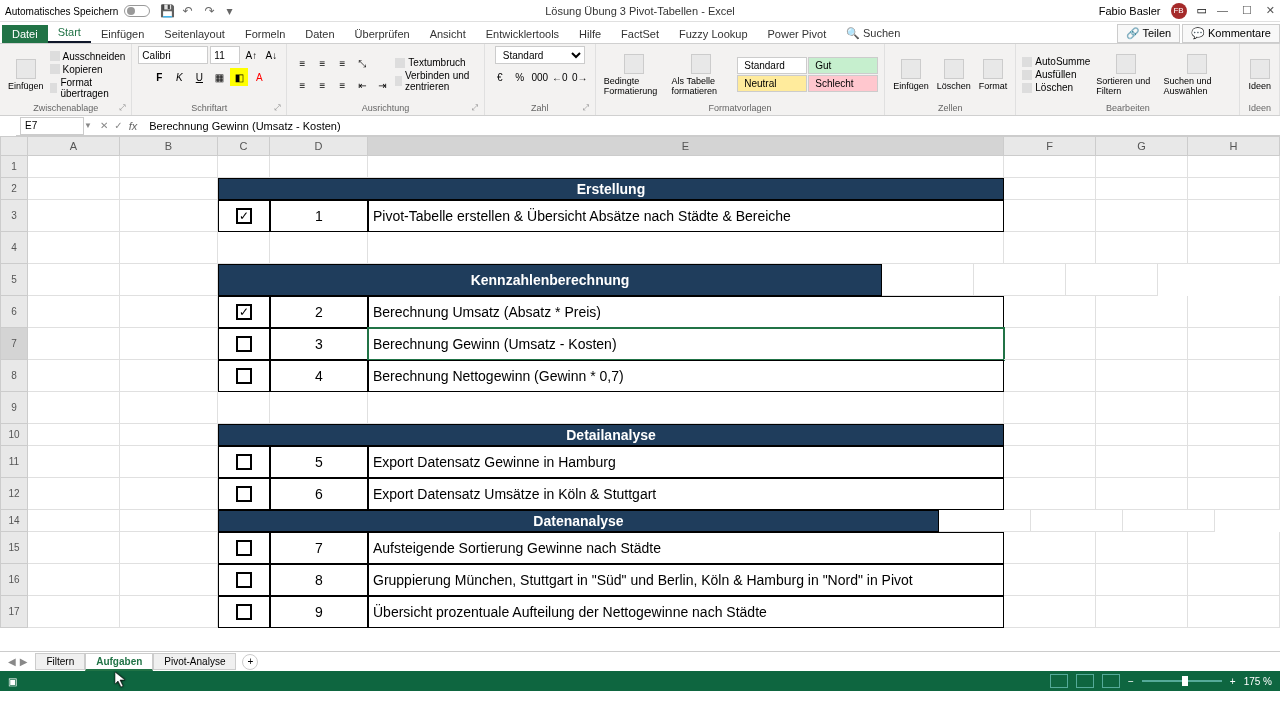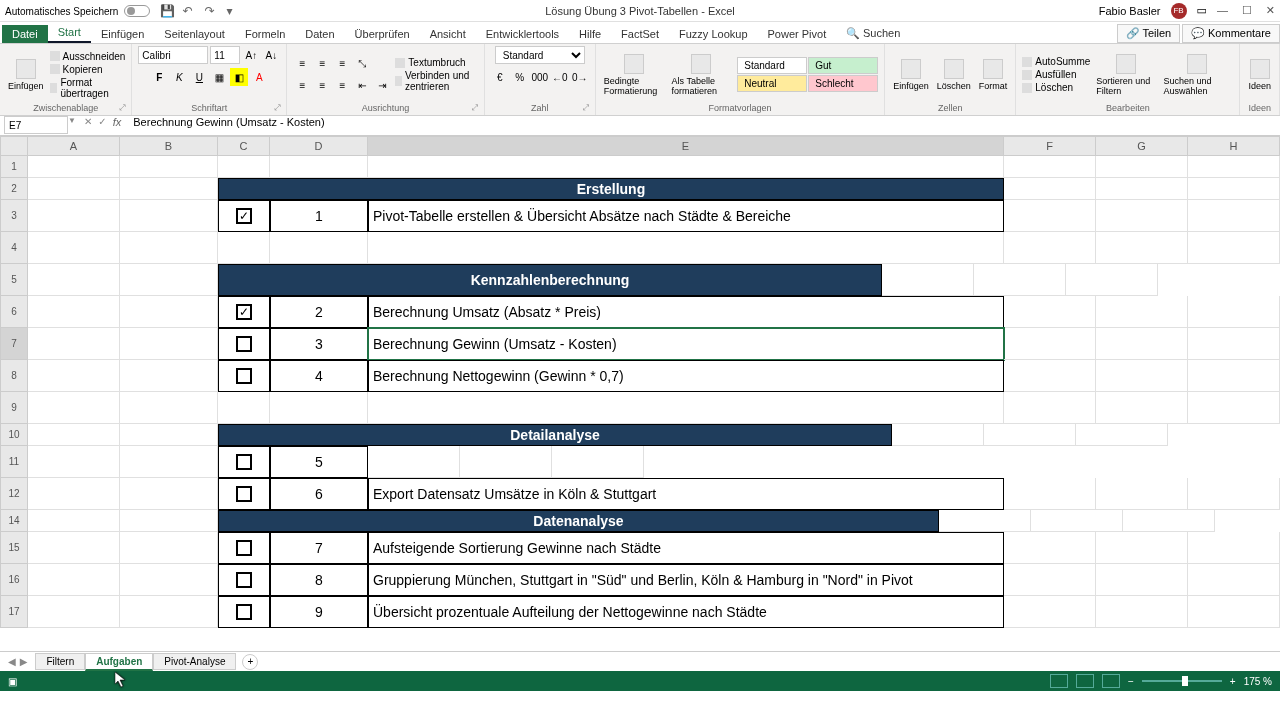--- a/index.html
+++ b/index.html
@@ -43,21 +43,21 @@
 .fmt-btn { width: 18px; height: 18px; font-size: 10px; display: flex; align-items: center; justify-content: center; }
 .style-grid { display: grid; grid-template-columns: 70px 70px; gap: 1px; }
 .style-cell { padding: 2px 6px; font-size: 10px; border: 1px solid #ccc; }
 .s-std { background: #fff; }
 .s-gut { background: #c6efce; }
 .s-neu { background: #ffeb9c; }
 .s-sch { background: #ffc7ce; }
 .dialog-launcher { position: absolute; bottom: 2px; right: 2px; width: 10px; height: 10px; font-size: 8px; color: #888; }
 
 
-.namebar { height: 20px; display: flex; align-items: flex-start; border-bottom: 1px solid #ccc; background: #fff; }
+.namebar { height: 20px; display: flex; align-items: center; border-bottom: 1px solid #ccc; background: #fff; margin-left: 16px; }
 .namebox { width: 64px; border: 1px solid #ccc; height: 18px; font-size: 10px; padding: 0 4px; margin-left: 4px; display: flex; align-items: center; }
 .fx-btns { display: flex; gap: 6px; margin: 0 8px; font-size: 10px; color: #888; }
 .fx-label { font-style: italic; font-size: 11px; color: #666; }
 .formula-input { flex: 1; font-size: 11px; padding: 0 4px; }
 
 
 .grid-area { position: relative; height: 515px; overflow: hidden; background: #fff; }
 .col-headers { display: flex; height: 20px; position: sticky; top: 0; }
 .sel-all { width: 28px; background: #e8e8e8; border: 1px solid #ccc; }
 .col-h { background: #e8e8e8; border: 1px solid #ccc; border-left: none; text-align: center; font-size: 11px; color: #555; line-height: 18px; }
@@ -447,34 +447,35 @@
       <div class="cell wE h-big"></div>
       <div class="cell wF h-big"></div>
       <div class="cell wG h-big"></div>
       <div class="cell wH h-big"></div>
     </div>
 
   <div class="row">
       <div class="row-h h-std">10</div>
       <div class="cell wA h-std"></div>
       <div class="cell wB h-std"></div>
-    <div class="cell hdr-cell h-std" style="width:674px">Detailanalyse</div>
+    <div class="cell hdr-cell h-std" style="width:786px">Detailanalyse</div>
     <div class="cell wF h-std"></div>
       <div class="cell wG h-std"></div>
       <div class="cell wH h-std"></div>
     </div>
 
   <div class="row">
       <div class="row-h h-big">11</div>
       <div class="cell wA h-big"></div>
       <div class="cell wB h-big"></div>
     <div class="cell tbl-cell cen wC h-big">
         <span class="chk"></span>
       </div>
     <div class="cell tbl-cell cen wD h-big">5</div>
+    <div class="cell tbl-cell wE h-big">Export Datensatz Gewinne in Hamburg</div>
     <div class="cell wF h-big"></div>
       <div class="cell wG h-big"></div>
       <div class="cell wH h-big"></div>
     </div>
 
   <div class="row">
       <div class="row-h h-big">12</div>
       <div class="cell wA h-big"></div>
       <div class="cell wB h-big"></div>
     <div class="cell tbl-cell cen wC h-big">

